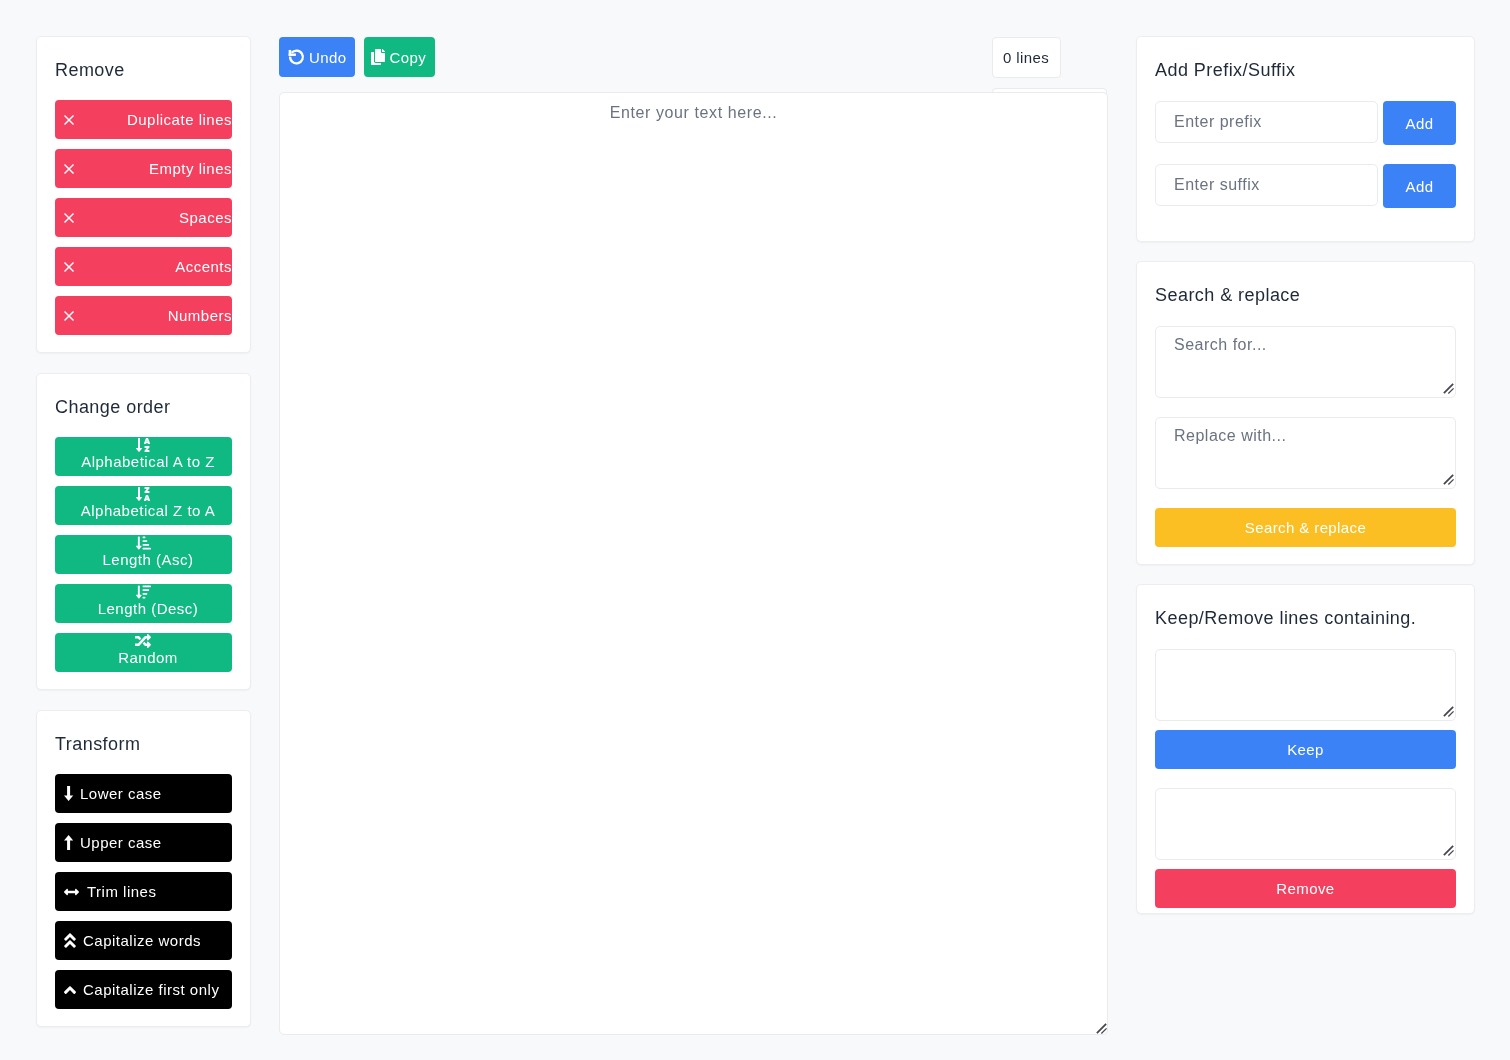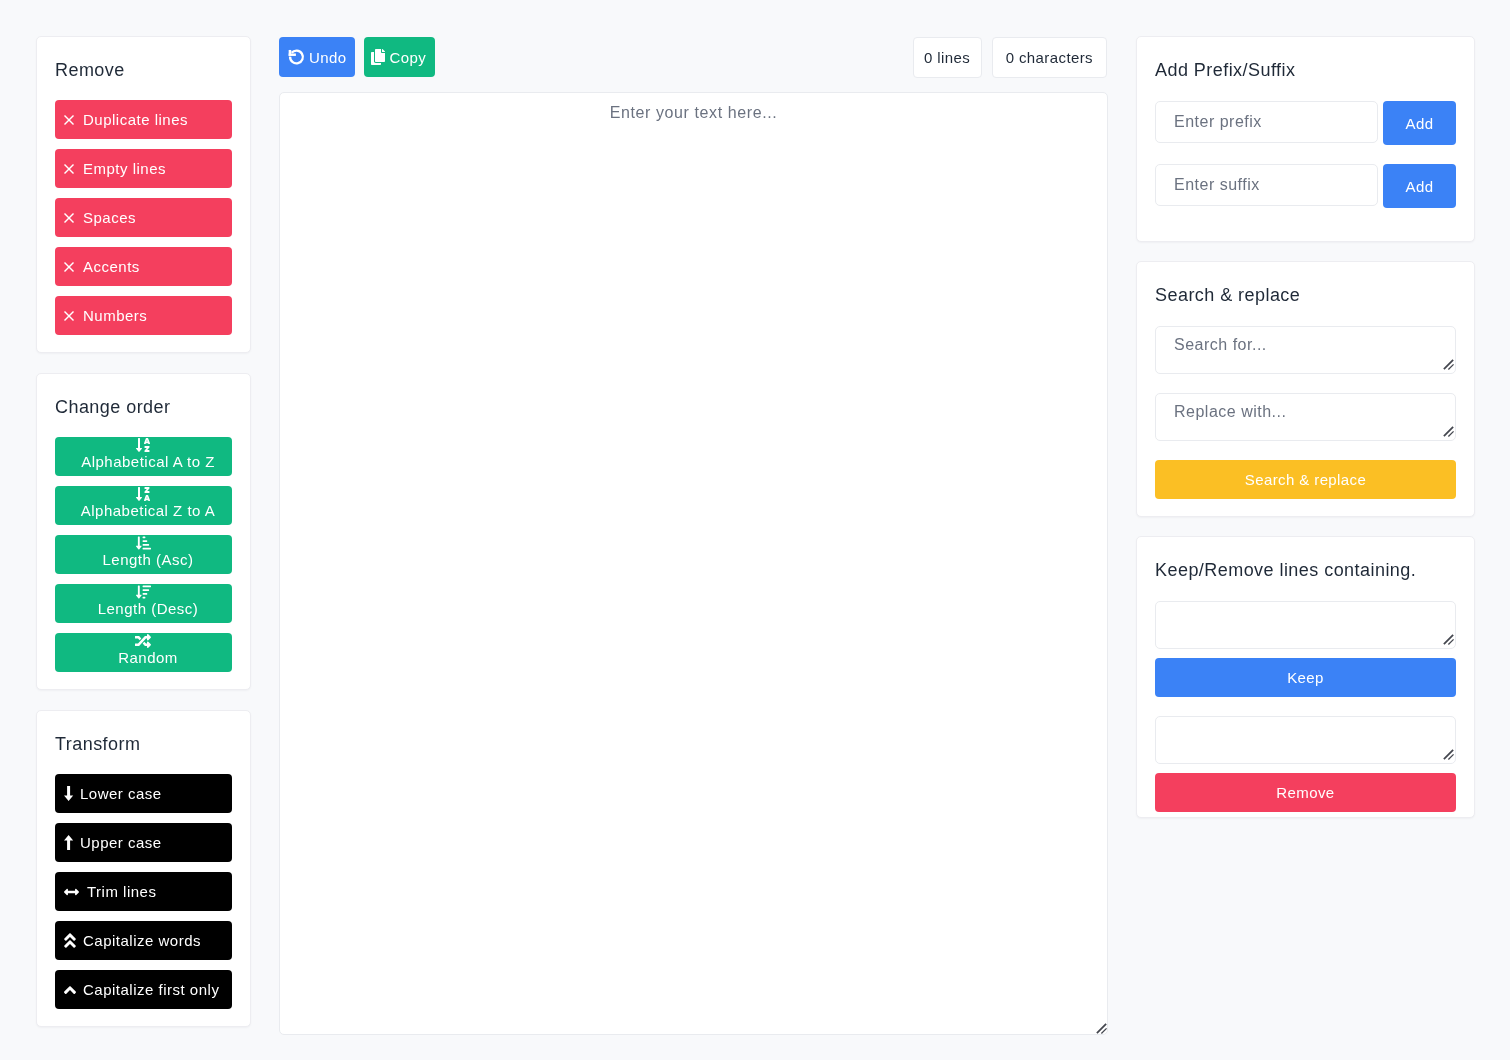--- a/index.html
+++ b/index.html
@@ -33,40 +33,40 @@
   }
   .btn:last-child{margin-bottom:0;}
   .btn .ico{display:inline-flex;height:16px;align-items:center;justify-content:center;}
   .btn.red .ico{width:10px;flex:0 0 10px;margin-right:9px;}
   .btn.green .ico{width:14px;flex:0 0 14px;margin-right:10px;}
   .btn.blue .ico{width:10px;flex:0 0 10px;margin-right:6px;}
   .btn.blue .ico svg{overflow:visible;}
   .btn.blue .ico.wide{width:15px;flex:0 0 15px;margin-right:8px;}
   .btn.blue .ico.med{width:12px;flex:0 0 12px;margin-right:7px;}
   .btn .ico svg{display:block;fill:#fff;overflow:visible;}
-  .btn.red{background:#f43f5e;}
+  .btn.red{background:#f43f5e;justify-content:space-between;}
   .btn.green{background:#10b981;flex-direction:column;}
   .btn.blue{background:#000000;}
 
   
   .center{position:absolute;left:279px;top:36px;width:828px;}
   .toolbar{position:relative;display:flex;align-items:flex-start;height:42px;margin-bottom:14px;}
   .tb-btn{
     display:inline-flex;align-items:center;
     height:40px;padding:0 9px;border:0;border-radius:4px;
     font-family:inherit;font-size:15px;letter-spacing:0.4px;color:#fff;cursor:pointer;
     margin-right:9px;margin-top:1px;
   }
   .tb-btn .ico{display:inline-flex;align-items:center;justify-content:center;margin-right:5px;}
   .tb-btn.green .ico{margin-left:-2px;margin-right:4px;}
   .tb-btn .ico svg{overflow:visible;}
   .tb-btn.blue{background:#3b82f6;}
   .tb-btn.green{background:#10b981;}
   .tb-btn svg{display:block;fill:#fff;}
-  .counters{margin-left:auto;display:flex;gap:10px;margin-top:1px;}
+  .counters{margin-left:auto;display:flex;gap:10px;margin-top:1px;flex-direction:column;}
   .counter{
     background:#fff;border:1px solid #e9ebef;border-radius:4px;
     height:41px;display:inline-flex;align-items:center;padding:0 13px;
     font-size:15px;letter-spacing:0.4px;color:#1f2937;justify-content:center;
   }
   .counter.lines{width:69px;padding:0;}
   .main-textarea{
     display:block;width:829px;height:943px;
     background:#fff;border:1px solid #e9ebef;border-radius:5px;
     padding:9px 19px;font-family:inherit;font-size:16px;letter-spacing:0.6px;color:#374151;
@@ -97,21 +97,21 @@
   .text-input::placeholder{color:#6b7280;}
   .add-btn{
     flex:0 0 73px;height:44px;border:0;border-radius:4px;margin-left:5px;
     background:#3b82f6;color:#fff;font-family:inherit;font-size:15px;letter-spacing:0.4px;cursor:pointer;
   }
   .ta-wrap{position:relative;}
   .rz{position:absolute;right:2px;bottom:4px;width:11px;height:11px;pointer-events:none;}
   .rz.rz-main{right:0px;bottom:1px;}
   .rz svg{display:block;}
   .ta{
-    display:block;width:100%;height:48px;
+    display:block;width:100%;height:72px;
     border:1px solid #e9ebef;border-radius:5px;
     padding:7px 18px;font-family:inherit;font-size:16px;letter-spacing:0.5px;color:#374151;
     outline:none;resize:none;margin-bottom:19px;line-height:1.4;
   }
   .ta.tight{margin-bottom:0;}
   .ta.nb{margin-bottom:0;}
   .ta-wrap.tight{margin-bottom:9px;}
   .ta-wrap.loose{margin-bottom:19px;}
   .ta::placeholder{color:#6b7280;}
 

